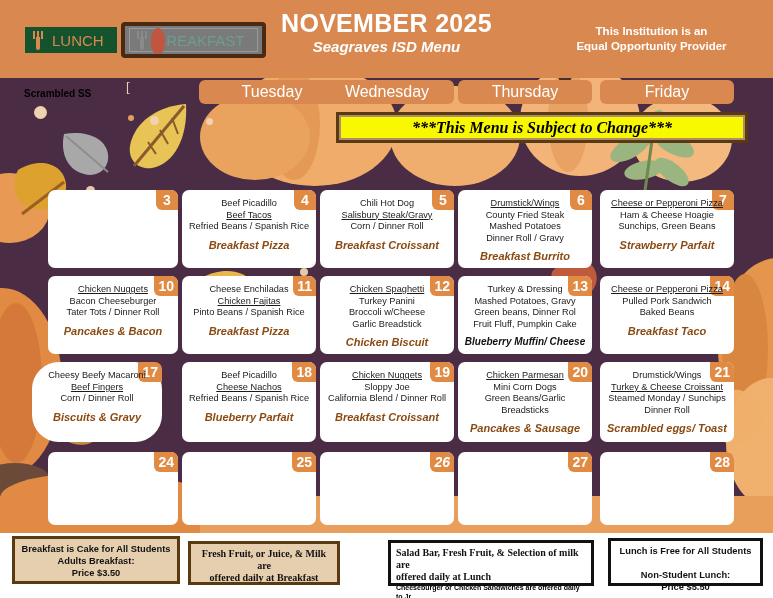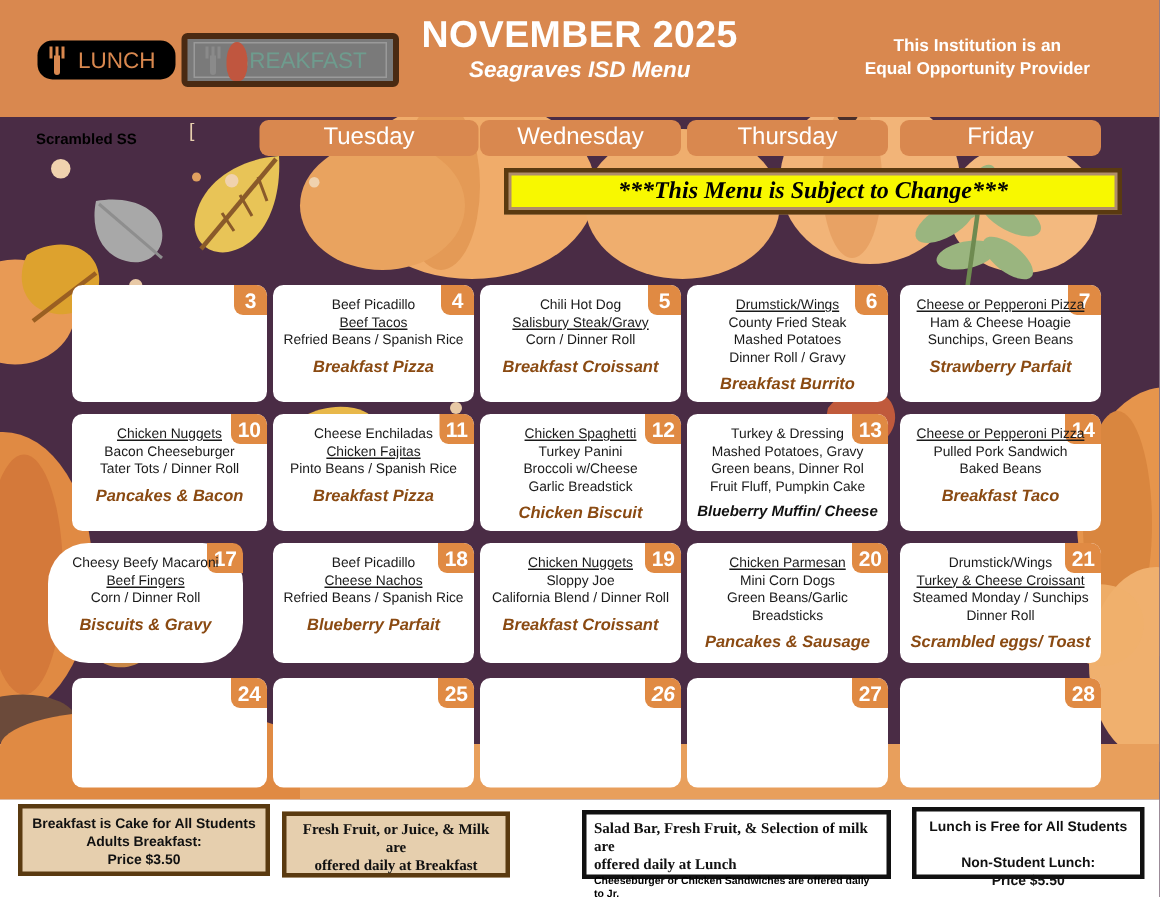--- a/index.html
+++ b/index.html
@@ -31,21 +31,21 @@
   
   .tabs{position:absolute;left:25px;top:20px;z-index:9;}
   .fork{
     width:16px;height:22px;position:relative;flex:0 0 auto;margin:0 2px;
   }
   .fork .tine{position:absolute;top:2px;width:2px;height:8px;background:#d9884f;}
   .fork .t1{left:3px;}.fork .t2{left:7px;}.fork .t3{left:11px;}
   .fork .stem{position:absolute;left:6px;top:8px;width:4px;height:13px;background:#d9884f;border-radius:0 0 2px 2px;}
   .fork.grey .tine,.fork.grey .stem{background:#8a8a8a;}
   .lunch-box{
-    background:#000000;border-radius:10px;padding:2px 3px;display:inline-block;
+    background:#14532d;border-radius:0;padding:2px 3px;display:inline-block;
   }
   .lunch-box .row{display:flex;align-items:center;}
   .lunch-box .word{color:#d9884f;font-size:15px;padding:0 10px 0 4px;}
 
   .breakfast-box{
     margin-top:2px;background:#7a7a7a;border:4px solid #4a2a12;border-radius:4px;
     padding:2px 4px;display:inline-block;position:relative;
   }
   .breakfast-box .word{color:#6e9c8e;font-size:15px;padding:0 10px 0 4px;
     text-decoration:none;}
@@ -246,21 +246,21 @@
             <i class="stem"></i>
         </span>
         <span class="word">BREAKFAST</span>
       </div>
     </div>
   </div>
   <div class="scrambled">Scrambled SS</div>
   <div class="stray-bracket">[</div>
 
   <div class="weekdays">
-      <div class="wd" style="left: 173px; width: 146px;">Tuesday</div>
+      <div class="wd" style="left: 199px; width: 146px;">Tuesday</div>
       <div class="wd" style="left: 320px; width: 134px;">Wednesday</div>
       <div class="wd" style="left: 458px; width: 134px;">Thursday</div>
       <div class="wd" style="left: 600px; width: 134px; text-align: center;">Friday</div>
     </div>
 
   <div class="banner">
     <div class="banner-inner">
       <span class="banner-txt">***This Menu is Subject to Change***</span>
     </div>
   </div>

